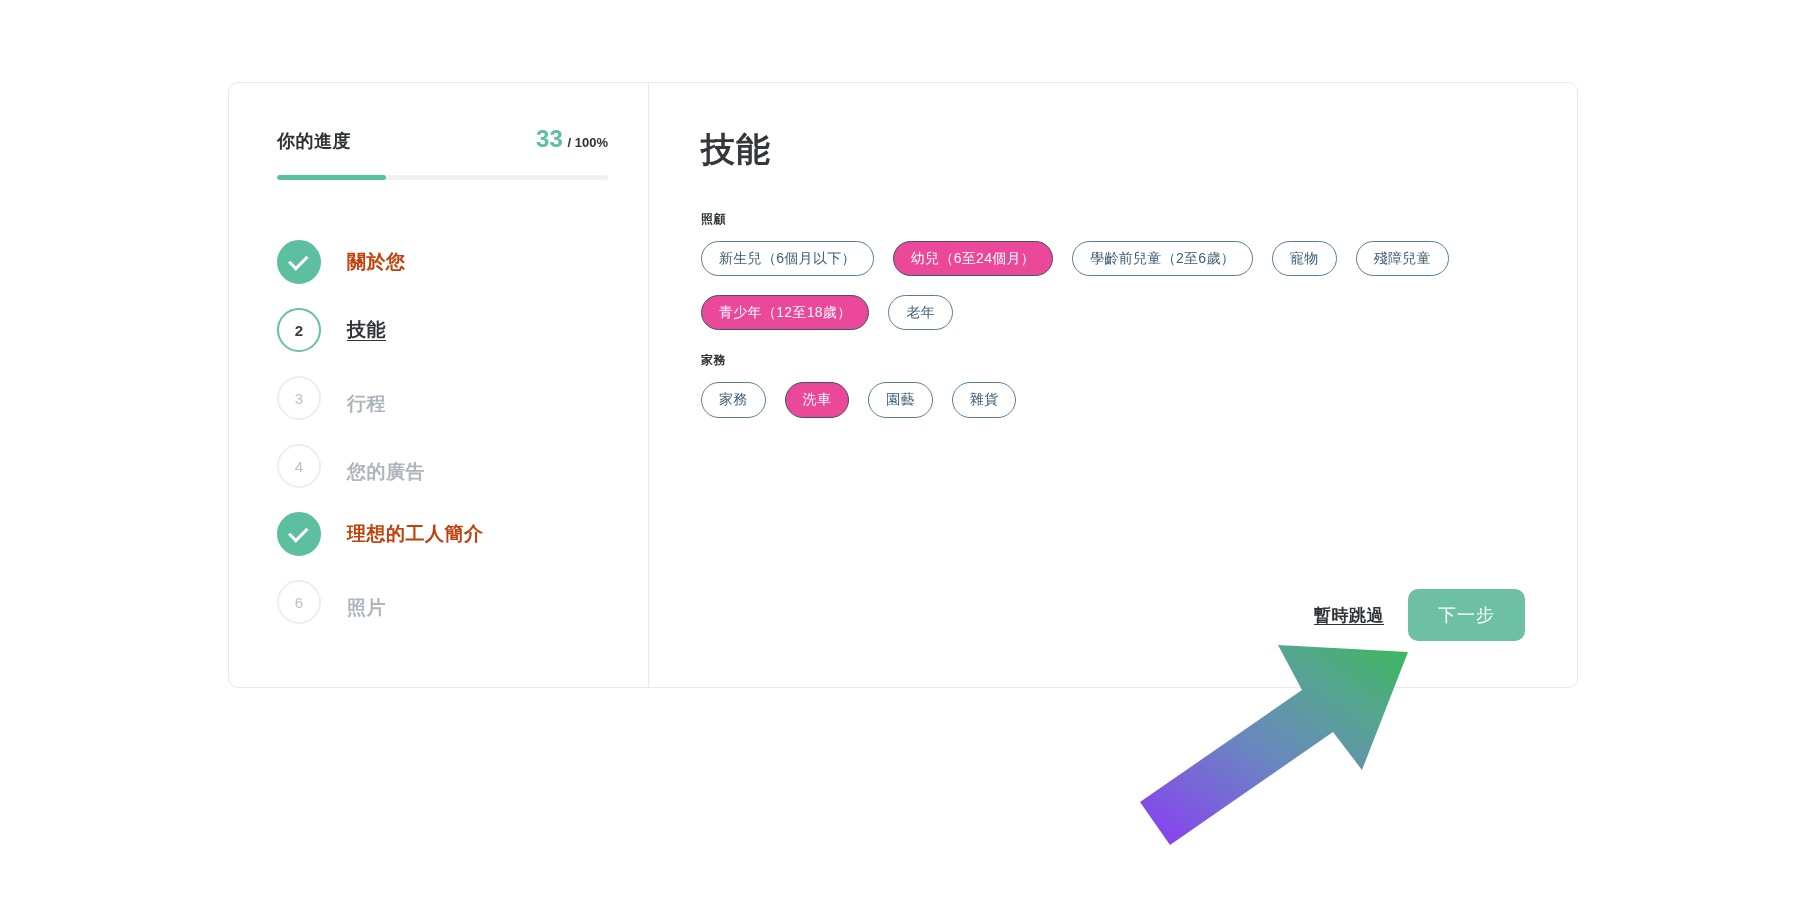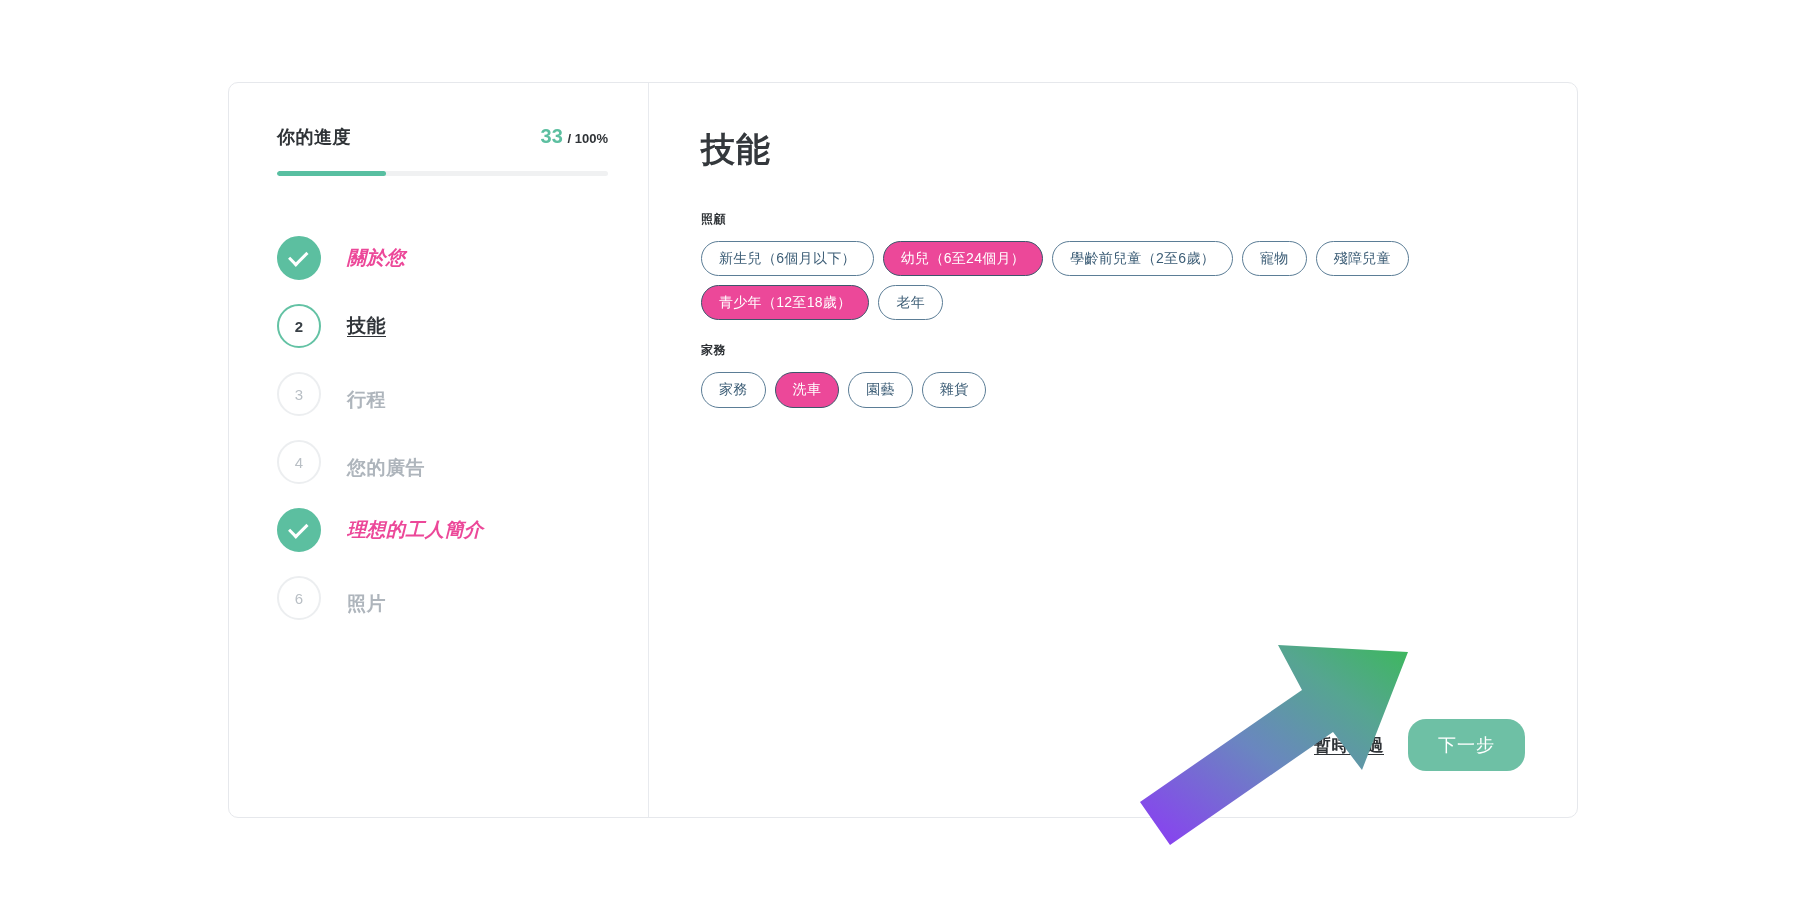--- a/index.html
+++ b/index.html
@@ -6,21 +6,21 @@
   body{
     width:1800px;height:912px;
     background:#ffffff;
     font-family:"Liberation Sans","DejaVu Sans",sans-serif;
     overflow:hidden;
     position:relative;
   }
   .card{
     position:absolute;
     left:228px;top:82px;
-    width:1350px;height:736px;
+    width:1350px;height:606px;
     background:#ffffff;
     border:1px solid #e6e8ec;
     border-radius:10px;
     box-sizing:border-box;
     display:flex;
   }
   
   .sidebar{
     width:420px;
     border-right:1px solid #e8eaee;
@@ -28,21 +28,21 @@
     padding:42px 40px 0 48px;
     flex:0 0 420px;
   }
   .progress-head{
     display:flex;align-items:baseline;justify-content:space-between;
   }
   .progress-title{
     font-size:18px;font-weight:bold;color:#2f3337;letter-spacing:.5px;
   }
   .progress-val{font-size:17px;color:#2f3337;font-weight:bold;white-space:nowrap;}
-  .progress-val .num{color:#5cbfa0;font-size:20px;font-weight:bold;}
+  .progress-val .num{color:#5cbfa0;font-size:24px;font-weight:bold;}
   .progress-val .den{color:#2f3337;font-size:13px;font-weight:bold;}
   .bar-track{
     margin-top:22px;height:5px;border-radius:3px;background:#f0f1f2;width:100%;
     position:relative;overflow:hidden;
   }
   .bar-fill{position:absolute;left:0;top:0;height:100%;border-radius:3px;background:#58bfa1;}
   .steps{margin-top:48px;}
   .step{display:flex;align-items:center;height:68px;}
   .circle{
     width:44px;height:44px;border-radius:50%;
@@ -52,29 +52,29 @@
   }
   .circle.done{background:#5cbfa0;border:2px solid #5cbfa0;color:#fff;}
   .circle.done .chk{
     display:block;width:15px;height:8px;
     border-left:3px solid #fff;border-bottom:3px solid #fff;
     transform:rotate(-45deg) translate(1px,-2px);
   }
   .circle.active{background:#fff;border:2px solid #63c2a4;color:#394046;font-weight:bold;}
   .circle.idle{background:#fff;border:2px solid #eceef0;color:#b9bfc5;}
   .step-label{margin-left:26px;font-size:19px;font-weight:bold;letter-spacing:.5px;}
-  .step-label.done{color:#ec4899;font-style:italic;}
+  .step-label.done{color:#c2410c;}
   .step-label.active{color:#303439;text-decoration:underline;text-underline-offset:4px;}
   .step-label.idle{color:#aeb5bc;margin-top:12px;}
   
   .content{flex:1;padding:44px 52px 0 52px;position:relative;box-sizing:border-box;}
   .page-title{font-size:34px;font-weight:bold;color:#34383c;margin:0 0 38px 0;letter-spacing:1px;}
   .group{margin-bottom:22px;}
   .group-title{font-size:12px;font-weight:bold;color:#2f3337;margin-bottom:13px;letter-spacing:.5px;}
-  .chips{display:flex;flex-wrap:wrap;gap:9px;max-width:770px;}
+  .chips{display:flex;flex-wrap:wrap;gap:19px;max-width:770px;}
   .chip{
     border-radius:999px;
     padding:7px 17px 8px 17px;
     font-size:14px;
     line-height:1.3;
     box-sizing:border-box;
     white-space:nowrap;
     cursor:pointer;
     letter-spacing:.3px;
   }
@@ -85,21 +85,21 @@
     position:absolute;right:52px;bottom:46px;
     display:flex;align-items:center;gap:24px;
   }
   .skip{
     font-size:17px;font-weight:bold;color:#2f3337;
     text-decoration:underline;text-underline-offset:3px;cursor:pointer;
     letter-spacing:.5px;
   }
   .next-btn{
     background:#6ec0a5;color:#ffffff;border:none;
-    border-radius:18px;padding:0 30px;height:52px;
+    border-radius:10px;padding:0 30px;height:52px;
     font-size:18px;font-family:inherit;cursor:pointer;letter-spacing:1px;
   }
   
   .arrow{position:absolute;left:1130px;top:620px;width:340px;height:270px;pointer-events:none;}
 </style>
 </head>
 <body>
 
 <div class="card">
 

